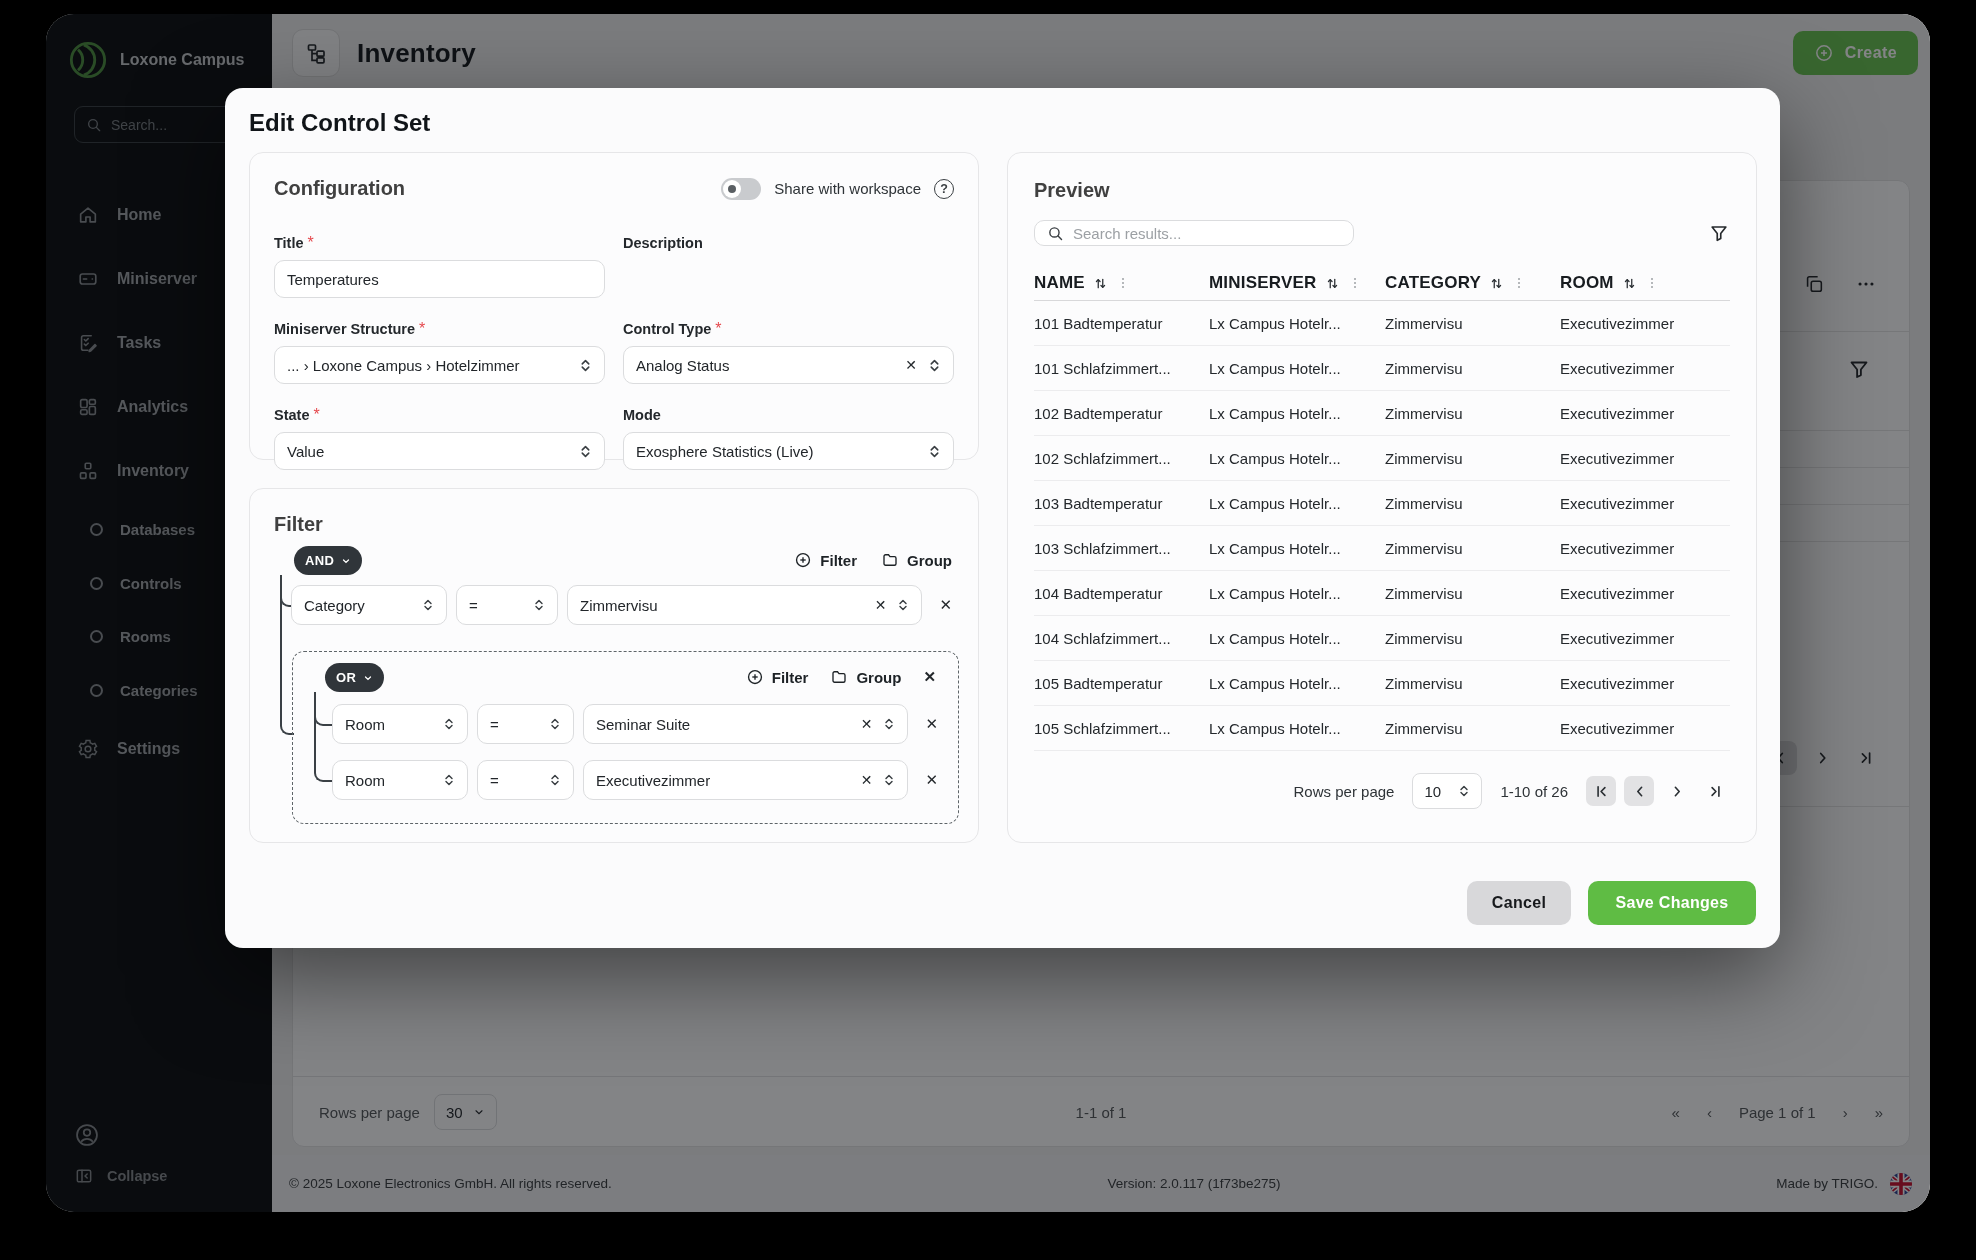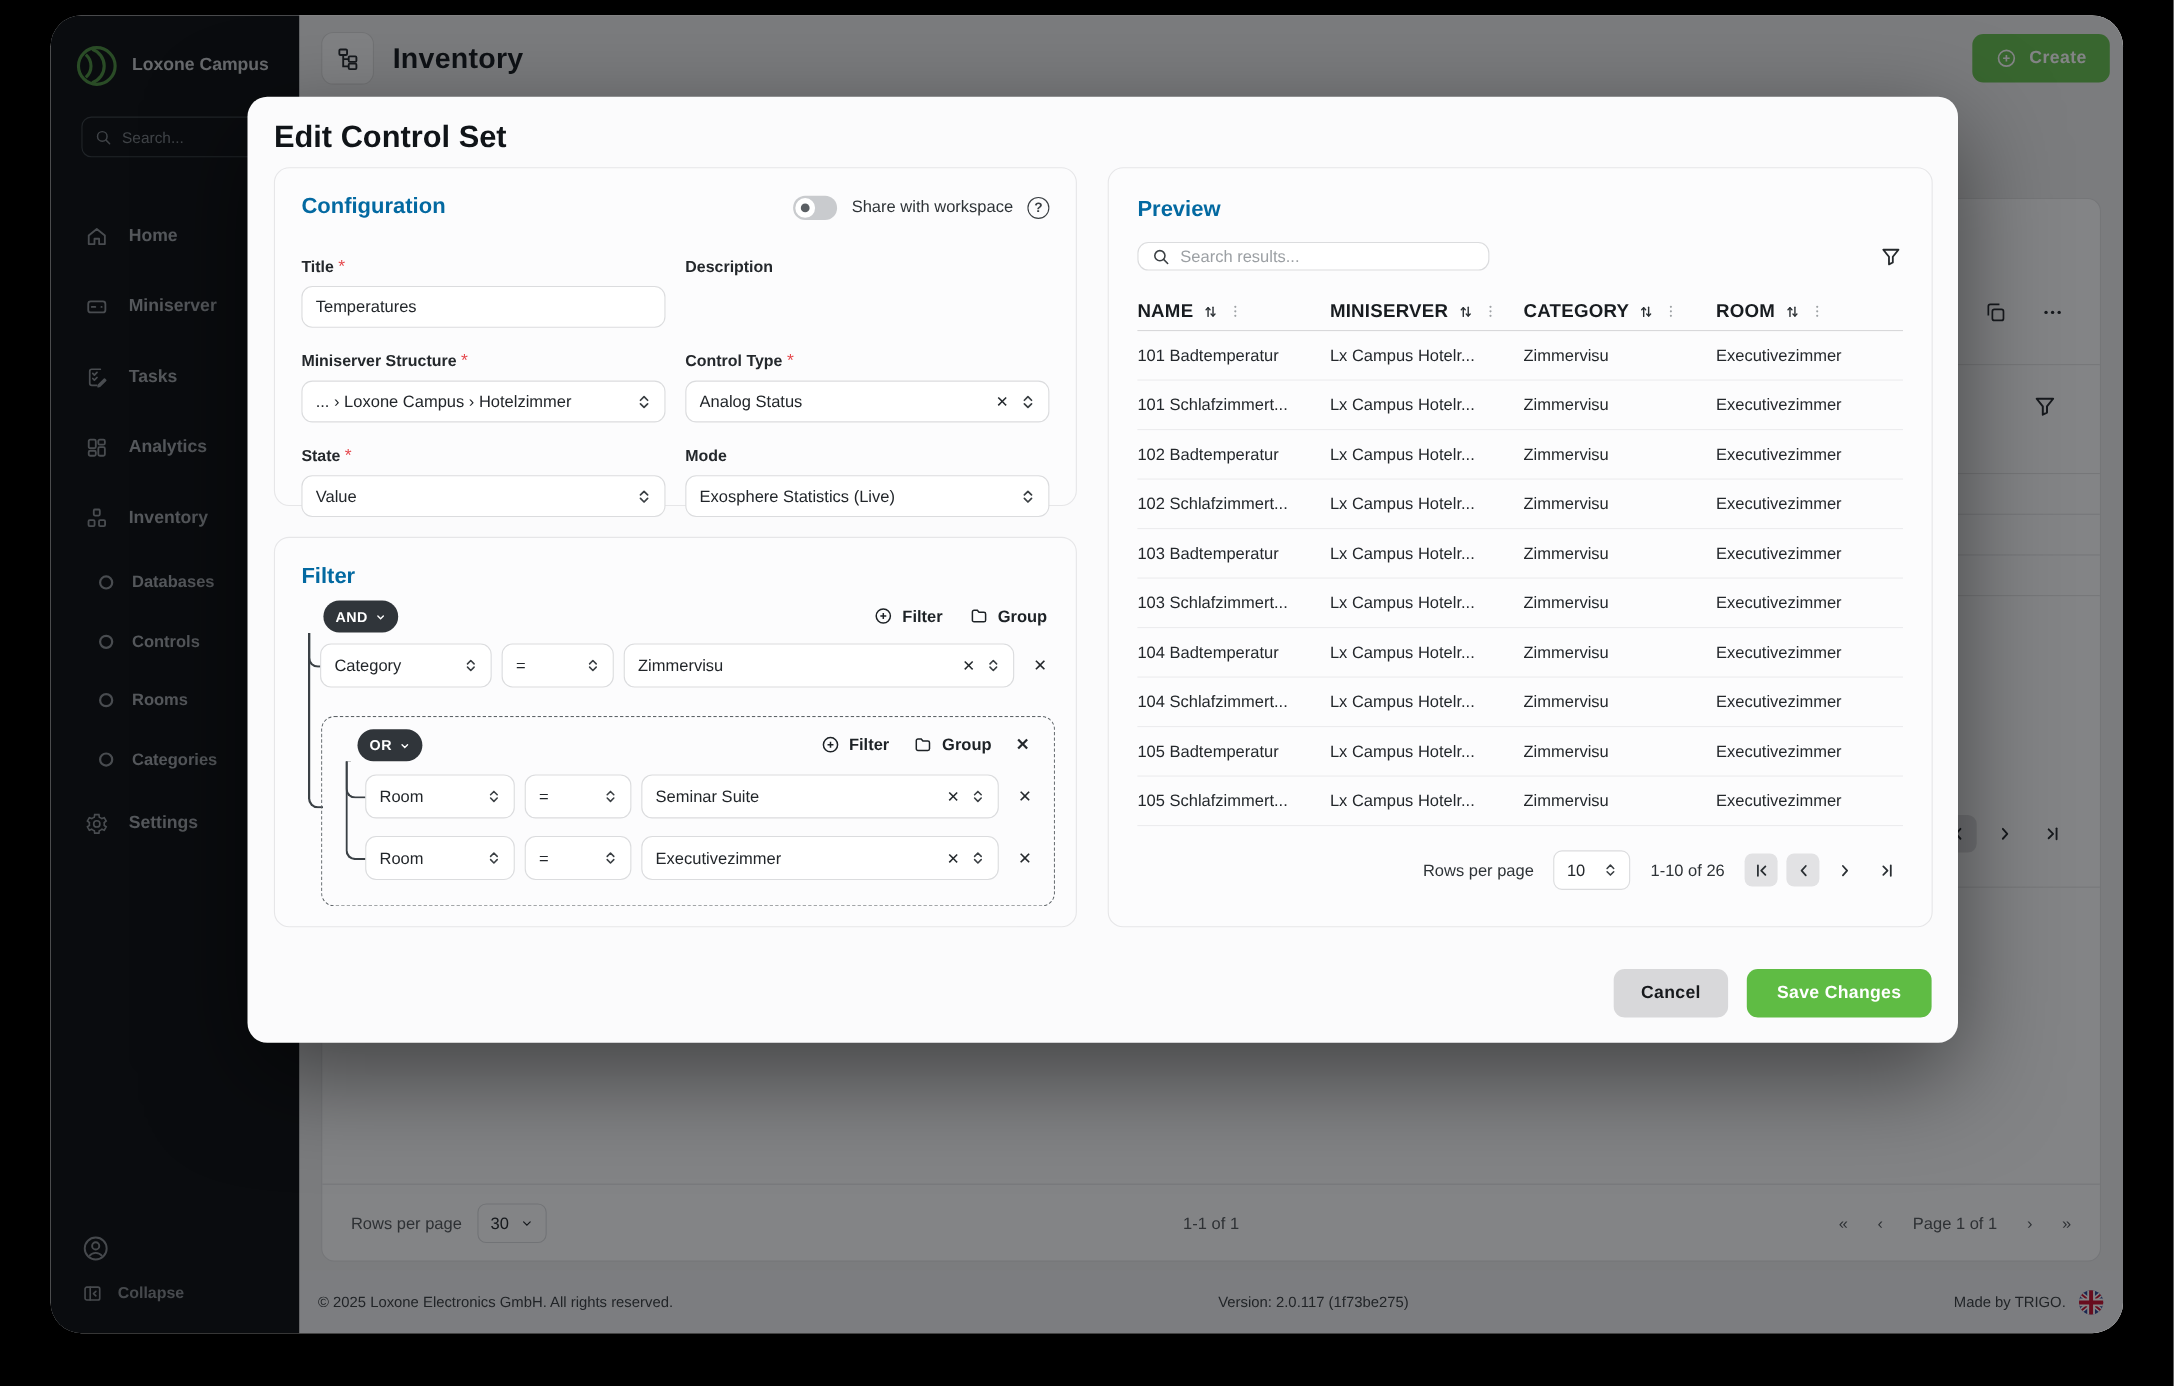--- a/index.html
+++ b/index.html
@@ -50,27 +50,27 @@
   .bg-center-range{position:absolute;left:0;right:0;text-align:center;}
   .bg-page-ctrl{margin-left:auto;display:flex;align-items:center;gap:27px;z-index:1;}
   .app-footer{position:absolute;left:0;right:0;bottom:0;height:57px;background:#F1F1F2;display:flex;
     align-items:center;padding:0 17px;box-sizing:border-box;font-size:13.5px;color:#3A3E41;}
   .f-version{flex:1;text-align:center;}
   .f-made{display:flex;align-items:center;gap:11px;}
   
   .overlay{position:absolute;inset:0;background:rgba(8,10,13,0.5);z-index:40;}
   .modal{position:absolute;left:179px;top:74px;width:1555px;height:860px;background:#FBFBFC;
     border-radius:18px;box-shadow:0 30px 90px rgba(0,0,0,0.5);z-index:50;}
-  .modal-title{position:absolute;left:24px;top:21px;font-size:28px;font-weight:800;color:#101418;}
+  .modal-title{position:absolute;left:24px;top:21px;font-size:24px;font-weight:800;color:#101418;}
   .card{position:absolute;background:#FCFCFD;border:1px solid #E6E6E8;border-radius:14px;box-sizing:border-box;}
   .card-config{left:24px;top:64px;width:730px;height:308px;padding:24px;}
   .card-filter{left:24px;top:400px;width:730px;height:355px;padding:24px;}
   .card-preview{left:782px;top:64px;width:750px;height:691px;padding:26px;}
   .card-head-row{display:flex;align-items:center;}
-  .card-heading{font-size:20px;font-weight:800;color:#0369a1;}
+  .card-heading{font-size:20px;font-weight:800;color:#404040;}
   .share-row{margin-left:auto;display:flex;align-items:center;gap:13px;font-size:15px;color:#2E3337;}
   .toggle{width:40px;height:22px;background:#C9CBCE;border-radius:11px;position:relative;}
   .knob{position:absolute;left:2px;top:2px;width:18px;height:18px;background:#FFF;border-radius:50%;}
   .knob::after{content:'';position:absolute;inset:5px;background:#5A5F63;border-radius:50%;}
   .help-badge{width:20px;height:20px;border:1.6px solid #3A3F43;border-radius:50%;display:flex;
     align-items:center;justify-content:center;font-size:12.5px;font-weight:700;color:#3A3F43;box-sizing:border-box;}
   .fields{margin-top:34px;display:grid;grid-template-columns:1fr 1fr;column-gap:18px;row-gap:22px;}
   .flabel{font-size:14.5px;font-weight:600;color:#24282C;}
   .req{color:#E5484D;margin-left:4px;}
   .control{margin-top:8px;height:38px;border:1px solid #DBDCDE;border-radius:10px;background:#FFF;

